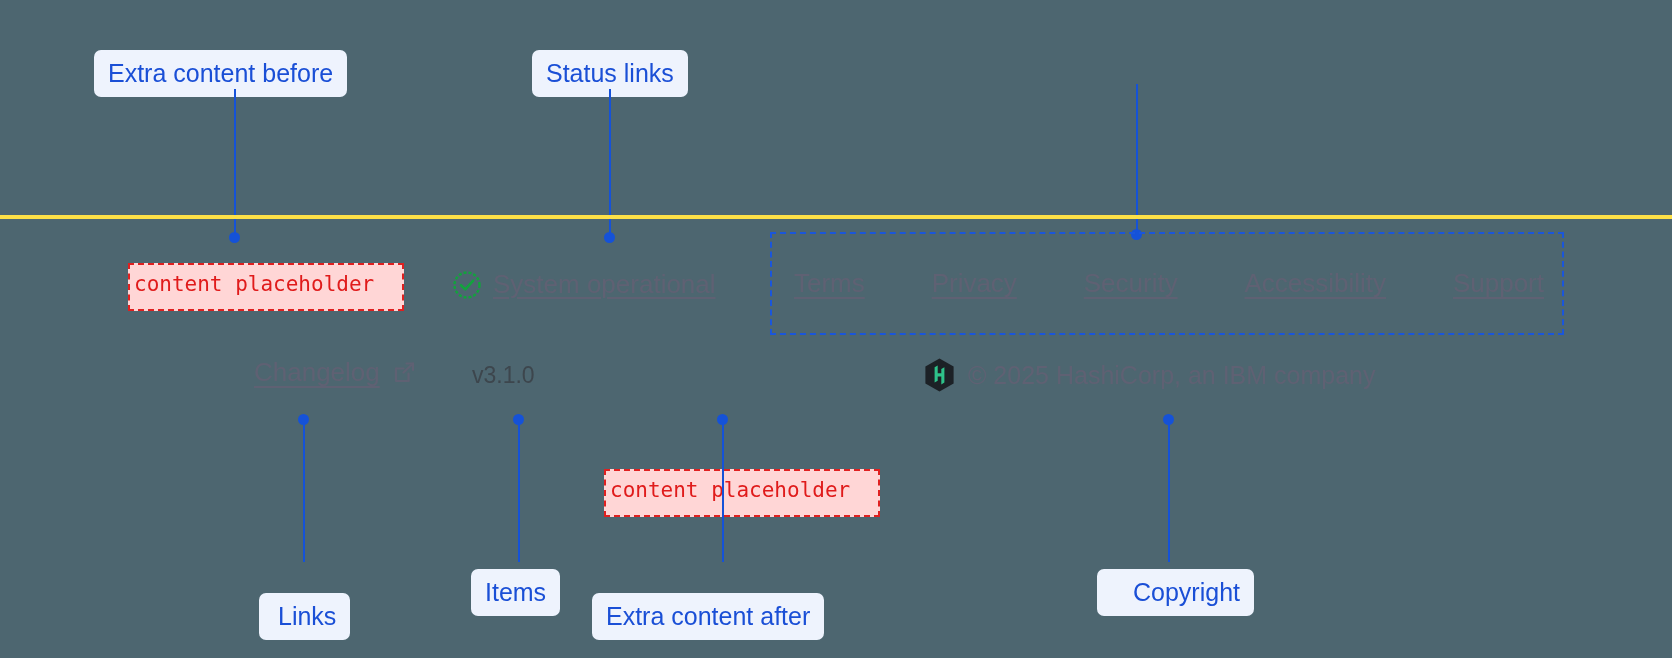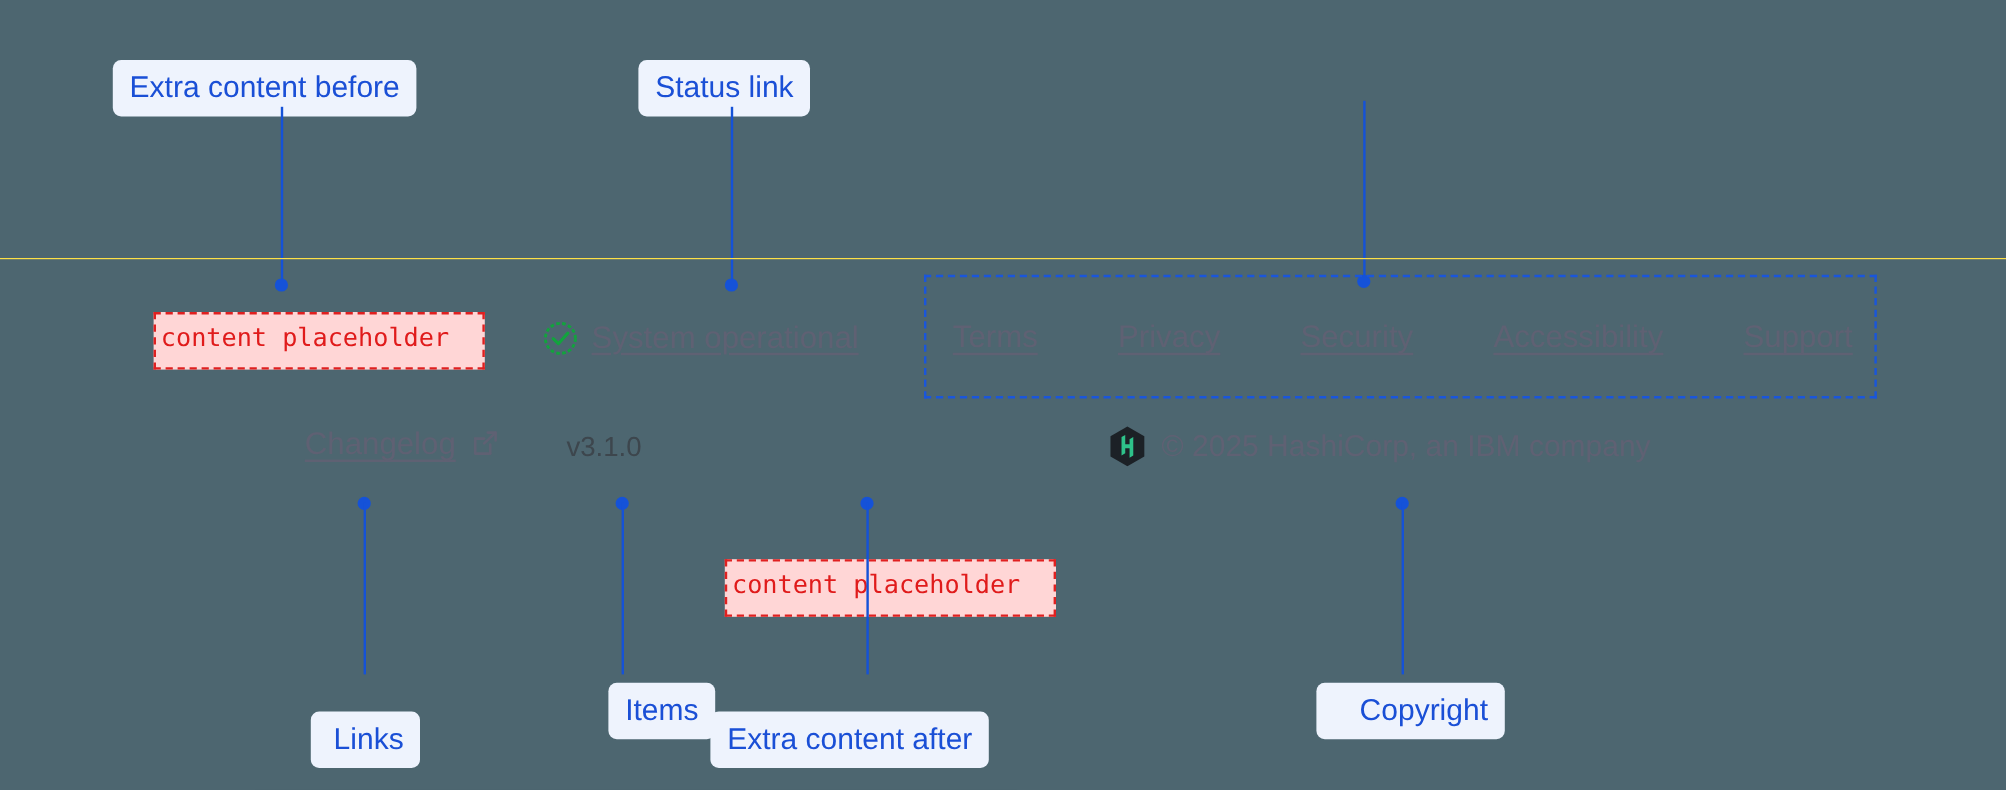--- a/index.html
+++ b/index.html
@@ -23,21 +23,21 @@
     height: 658px;
   }
 
   
   .footer-region {
     position: absolute;
     left: 0;
     top: 215px;
     width: 1672px;
     height: 215px;
-    border-top: 1px solid #fde047;
+    border-top: 4px solid #fde047;
     box-sizing: border-box;
   }
 
   
   .footer-row-1 {
     position: absolute;
     left: 0;
     top: 0;
     width: 1672px;
     height: 110px;
@@ -213,21 +213,21 @@
 </style>
 </head>
 <body>
 
 <div id="stage">
 
   <div class="annotation" style="left:94px; top:50px;">Extra content before</div>
   <div class="leader" style="left:234px; top:89px; height:149px;"></div>
   <div class="leader-dot" style="left:229px; top:232px;"></div>
 
-  <div class="annotation" style="left:532px; top:50px;">Status link</div>
+  <div class="annotation" style="left:532px; top:50px;">Status links</div>
   <div class="leader" style="left:609px; top:89px; height:149px;"></div>
   <div class="leader-dot" style="left:604px; top:232px;"></div>
 
   <div class="leader" style="left:1136px; top:84px; height:151px;"></div>
   <div class="leader-dot" style="left:1131px; top:229px;"></div>
 
   <div class="footer-region">
 
     <div class="footer-row-1">
 
@@ -283,21 +283,21 @@
       </div>
     </div>
   </div>
 
   <div class="leader-dot" style="left:298px; top:414px;"></div>
   <div class="leader" style="left:303px; top:419px; height:143px;"></div>
   <div class="annotation" style="left:259px; top:593px;padding-left:19px;">Links</div>
 
   <div class="leader-dot" style="left:513px; top:414px;"></div>
   <div class="leader" style="left:518px; top:419px; height:143px;"></div>
-  <div class="annotation" style="left:471px; top:569px;margin-left:36px;">Items</div>
+  <div class="annotation" style="left:471px; top:569px;">Items</div>
 
   <div class="leader-dot" style="left:717px; top:414px;"></div>
   <div class="leader" style="left:722px; top:419px; height:143px;"></div>
   <div class="annotation" style="left:592px; top:593px;">Extra content after</div>
 
   <div class="leader-dot" style="left:1163px; top:414px;"></div>
   <div class="leader" style="left:1168px; top:419px; height:143px;"></div>
   <div class="annotation" style="left:1097px; top:569px;padding-left:36px;">Copyright</div>
 
 </div>

